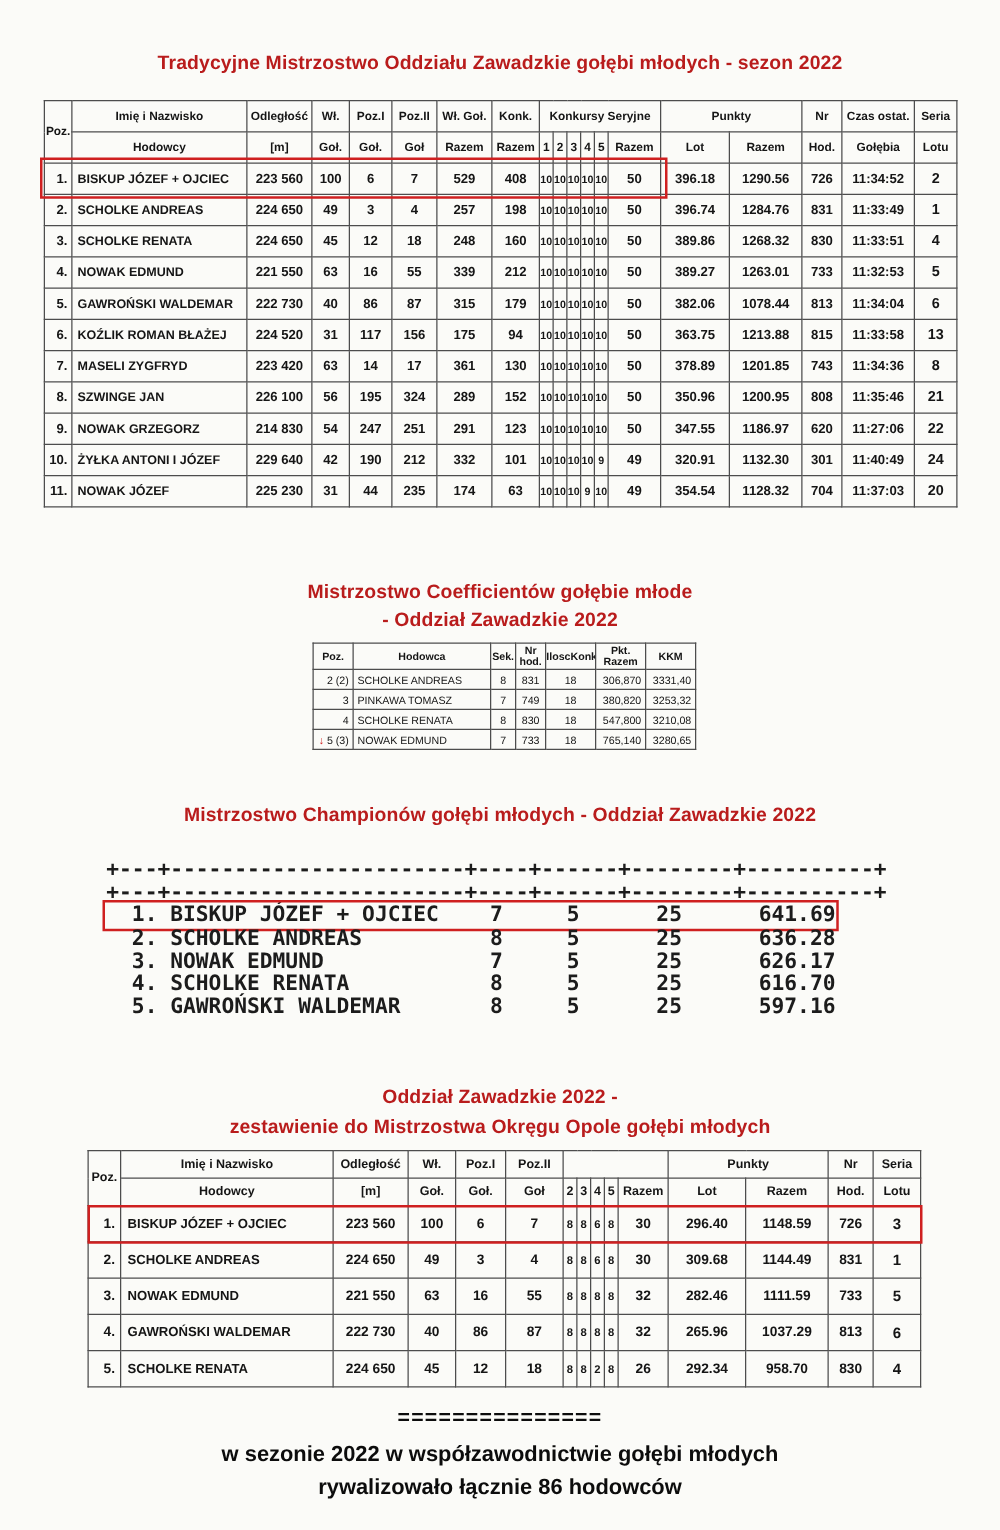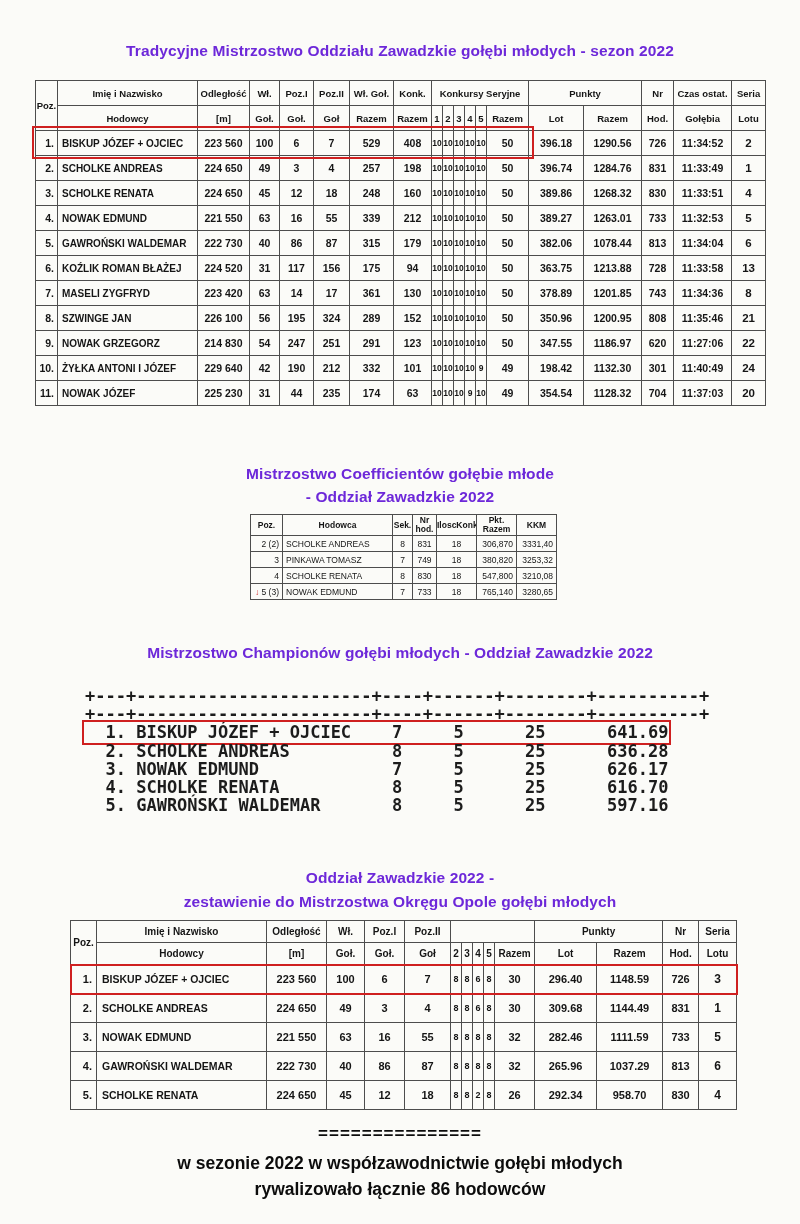--- a/index.html
+++ b/index.html
@@ -3,21 +3,21 @@
 <meta charset="utf-8">
 <style>
   *{box-sizing:border-box;margin:0;padding:0}
   html,body{width:800px;height:1224px}
   body{
     position:relative;overflow:hidden;
     background:#fbfbf8;color:#151515;
     font-family:"Liberation Sans",sans-serif;
   }
   .abs{position:absolute}
-  .title{width:800px;text-align:center;font-weight:bold;font-size:15.5px;color:#6d28d9;letter-spacing:.1px}
+  .title{width:800px;text-align:center;font-weight:bold;font-size:15.5px;color:#b91c1c;letter-spacing:.1px}
   table{border-collapse:collapse;table-layout:fixed}
   th,td{border:1px solid #4d4d4d;overflow:hidden;white-space:nowrap;padding:0}
   thead th{font-weight:bold;text-align:center;vertical-align:middle}
 
   
   #b-table1{left:35px;top:80px}
   .t1{width:730px}
   .t1 th{font-size:9.5px;height:25px}
   .t1 td{font-size:10.5px;font-weight:bold;height:25px;text-align:center;vertical-align:middle}
   .t1 td.poz{text-align:right;padding-right:3px}
@@ -241,21 +241,21 @@
           <td>175</td>
           <td>94</td>
           <td class="sm">10</td>
           <td class="sm">10</td>
           <td class="sm">10</td>
           <td class="sm">10</td>
           <td class="sm">10</td>
           <td>50</td>
           <td>363.75</td>
           <td>1213.88</td>
-          <td>728</td>
+          <td>815</td>
           <td>11:33:58</td>
           <td class="seria">13</td>
         </tr>
         <tr>
           <td class="poz">7.</td>
           <td class="name">MASELI ZYGFRYD</td>
           <td>223 420</td>
           <td>63</td>
           <td>14</td>
           <td>17</td>
@@ -323,21 +323,21 @@
           <td>190</td>
           <td>212</td>
           <td>332</td>
           <td>101</td>
           <td class="sm">10</td>
           <td class="sm">10</td>
           <td class="sm">10</td>
           <td class="sm">10</td>
           <td class="sm">9</td>
           <td>49</td>
-          <td>198.42</td>
+          <td>320.91</td>
           <td>1132.30</td>
           <td>301</td>
           <td>11:40:49</td>
           <td class="seria">24</td>
         </tr>
         <tr>
           <td class="poz">11.</td>
           <td class="name">NOWAK JÓZEF</td>
           <td>225 230</td>
           <td>31</td>

